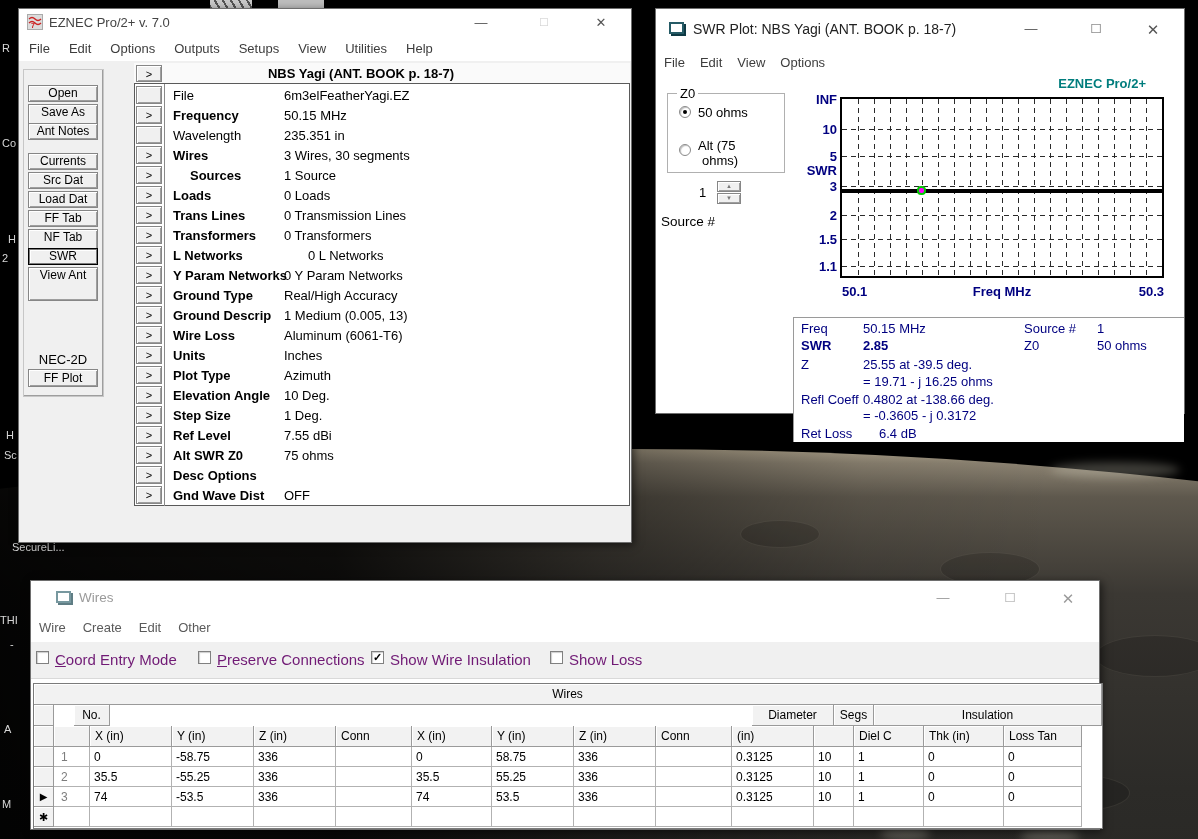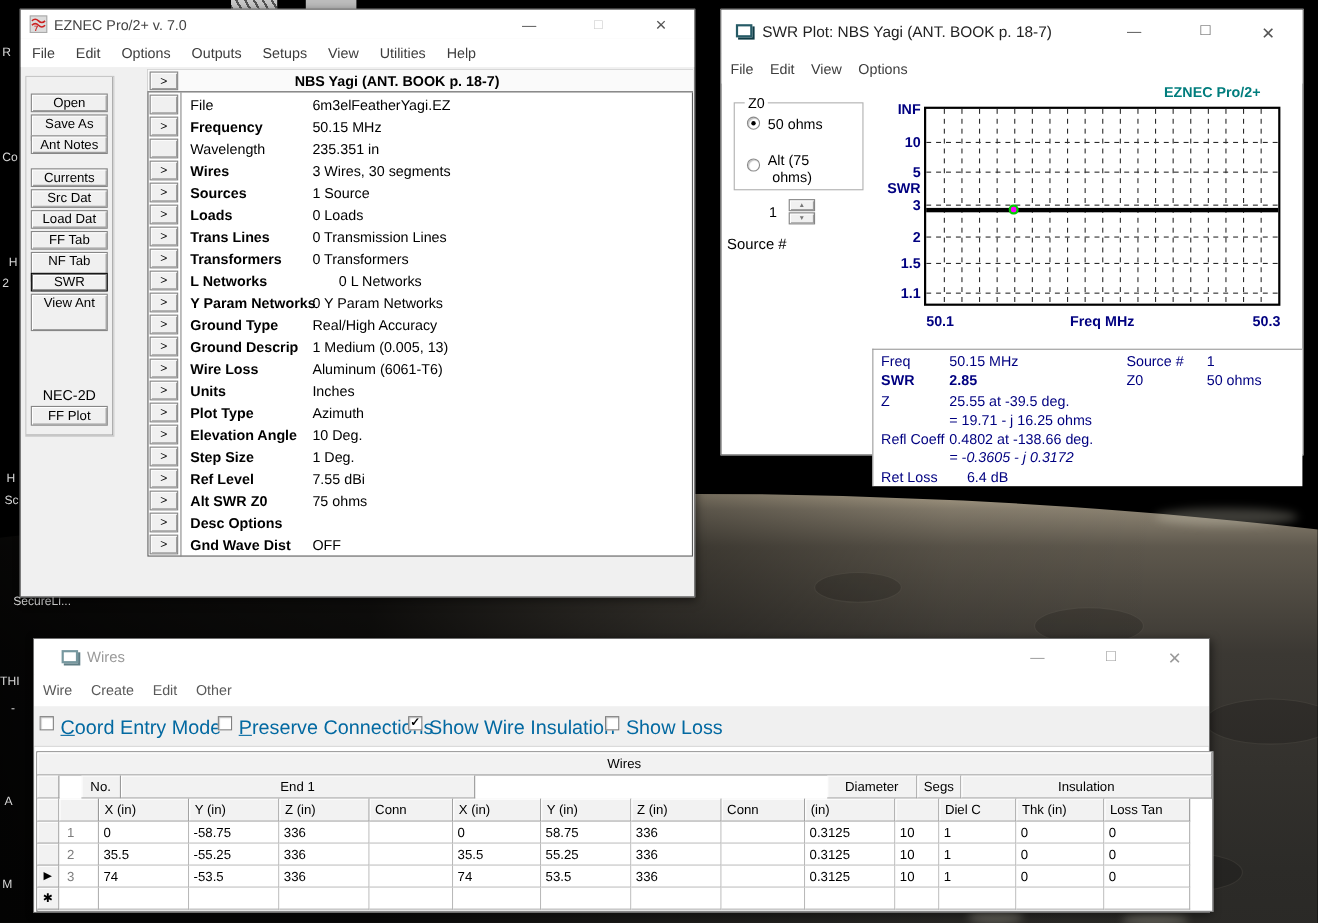--- a/index.html
+++ b/index.html
@@ -17,21 +17,21 @@
   .rowbtn{line-height:16px;font-size:11px;}
   .tbl-label{position:absolute;font-size:13px;color:#000;white-space:nowrap;}
   .bold{font-weight:bold;}
   .navy{color:#000080;}
   .vgrid{position:absolute;width:1px;background-image:linear-gradient(to bottom,#2b2b2b 55%,transparent 55%);background-size:1px 9px;}
   .hgrid{position:absolute;height:1px;background-image:linear-gradient(to right,#2b2b2b 55%,transparent 55%);background-size:9px 1px;}
   .groupbox{position:absolute;border:1px solid #b0b0b0;box-shadow:inset 1px 1px 0 #fff;}
   .radio{position:absolute;width:12px;height:12px;border-radius:50%;background:#fff;border:1px solid #8a8a8a;box-shadow:inset 1px 1px 1px rgba(0,0,0,.25);}
   .radio .dot{position:absolute;left:3px;top:3px;width:4px;height:4px;border-radius:50%;background:#000;}
   .cbx{position:absolute;width:13px;height:13px;background:#fff;border:1px solid #808080;box-shadow:inset 1px 1px 1px rgba(0,0,0,.2);font-size:11px;font-weight:bold;line-height:11px;text-align:center;color:#000;}
-  .small-lab{position:absolute;font-size:18px;color:#0369a1;white-space:nowrap;text-align:right;}
+  .small-lab{position:absolute;font-size:15px;color:#701a75;white-space:nowrap;text-align:right;}
   .hcell{position:absolute;background:#f2f2f2;border-right:1px solid #9a9a9a;border-bottom:1px solid #9a9a9a;box-shadow:inset 1px 1px 0 #fff;font-size:12px;color:#000;text-align:center;overflow:hidden;white-space:nowrap;}
   .dcell{position:absolute;background:#fff;border-right:1px solid #b2b2b2;border-bottom:1px solid #b2b2b2;font-size:12px;color:#000;padding-left:4px;overflow:hidden;white-space:nowrap;}
   .frag{position:absolute;color:#d8d8d8;font-size:11px;white-space:nowrap;z-index:2;}
   .crater{position:absolute;border-radius:50%;background:rgba(0,0,0,0.14);border:1px solid rgba(205,195,175,0.10);}
   .spot{position:absolute;border-radius:50%;background:rgba(220,214,198,0.28);filter:blur(4px);}
 </style>
 </head>
 <body>
 
 <div id="screen">
@@ -121,21 +121,21 @@
       <div class="abs btn3d rowbtn" style="left: 117px; top: 97px; width: 26px; height: 18px;">&gt;</div>
       <div class="abs tbl-label bold" style="left: 154px; top: 99px;">Frequency</div>
       <div class="abs tbl-label" style="left: 265px; top: 99px;">50.15 MHz</div>
       <div class="abs btn3d rowbtn" style="left: 117px; top: 117px; width: 26px; height: 18px;"></div>
       <div class="abs tbl-label" style="left: 154px; top: 119px;">Wavelength</div>
       <div class="abs tbl-label" style="left: 265px; top: 119px;">235.351 in</div>
       <div class="abs btn3d rowbtn" style="left: 117px; top: 137px; width: 26px; height: 18px;">&gt;</div>
       <div class="abs tbl-label bold" style="left: 154px; top: 139px;">Wires</div>
       <div class="abs tbl-label" style="left: 265px; top: 139px;">3 Wires, 30 segments</div>
       <div class="abs btn3d rowbtn" style="left: 117px; top: 157px; width: 26px; height: 18px;">&gt;</div>
-      <div class="abs tbl-label bold" style="left: 154px; top: 159px;">Sources</div>
+      <div class="abs tbl-label bold" style="left: 171px; top: 159px;">Sources</div>
       <div class="abs tbl-label" style="left: 265px; top: 159px;">1 Source</div>
       <div class="abs btn3d rowbtn" style="left: 117px; top: 177px; width: 26px; height: 18px;">&gt;</div>
       <div class="abs tbl-label bold" style="left: 154px; top: 179px;">Loads</div>
       <div class="abs tbl-label" style="left: 265px; top: 179px;">0 Loads</div>
       <div class="abs btn3d rowbtn" style="left: 117px; top: 197px; width: 26px; height: 18px;">&gt;</div>
       <div class="abs tbl-label bold" style="left: 154px; top: 199px;">Trans Lines</div>
       <div class="abs tbl-label" style="left: 265px; top: 199px;">0 Transmission Lines</div>
       <div class="abs btn3d rowbtn" style="left: 117px; top: 217px; width: 26px; height: 18px;">&gt;</div>
       <div class="abs tbl-label bold" style="left: 154px; top: 219px;">Transformers</div>
       <div class="abs tbl-label" style="left: 265px; top: 219px;">0 Transformers</div>
@@ -258,21 +258,21 @@
       <div class="abs tbl-label bold navy" style="left: 458px; top: 275px; width: 50px; height: 14px; text-align: right;">50.3</div>
       <div class="abs tbl-label navy" style="left: 145px; top: 312px;">Freq</div>
       <div class="abs tbl-label navy" style="left: 207px; top: 312px;">50.15 MHz</div>
       <div class="abs tbl-label navy bold" style="left: 145px; top: 329px;">SWR</div>
       <div class="abs tbl-label navy bold" style="left: 207px; top: 329px;">2.85</div>
       <div class="abs tbl-label navy" style="left: 145px; top: 348px;">Z</div>
       <div class="abs tbl-label navy" style="left: 207px; top: 348px;">25.55 at -39.5 deg.</div>
       <div class="abs tbl-label navy" style="left: 207px; top: 365px;">= 19.71 - j 16.25 ohms</div>
       <div class="abs tbl-label navy" style="left: 145px; top: 383px;">Refl Coeff</div>
       <div class="abs tbl-label navy" style="left: 207px; top: 383px;">0.4802 at -138.66 deg.</div>
-      <div class="abs tbl-label navy" style="left: 207px; top: 399px; font-style: italic;">= -0.3605 - j 0.3172</div>
+      <div class="abs tbl-label navy" style="left: 207px; top: 399px;">= -0.3605 - j 0.3172</div>
       <div class="abs tbl-label navy" style="left: 145px; top: 417px;">Ret Loss</div>
       <div class="abs tbl-label navy" style="left: 207px; top: 417px; margin-left: 16px;">6.4 dB</div>
       <div class="abs tbl-label navy" style="left: 368px; top: 312px;">Source #</div>
       <div class="abs tbl-label navy" style="left: 441px; top: 312px;">1</div>
       <div class="abs tbl-label navy" style="left: 368px; top: 329px;">Z0</div>
       <div class="abs tbl-label navy" style="left: 441px; top: 329px;">50 ohms</div>
     </div>
 
   <div class="win" id="wires-win" style="left:30px;top:580px;width:1070px;height:250px;background:#fff;z-index:10;">
     <div class="titlebar" style="height:32px;">
@@ -296,21 +296,20 @@
       <div class="abs cbx" style="left: 167px; top: 70px; width: 13px; height: 13px;"></div>
       <div class="abs small-lab" style="left: 186px; top: 70px;"><u>P</u>reserve Connections</div>
       <div class="abs cbx" style="left: 340px; top: 70px; width: 13px; height: 13px;">✓</div>
       <div class="abs small-lab" style="left: 359px; top: 70px;">Show Wire Insulation</div>
       <div class="abs cbx" style="left: 519px; top: 70px; width: 13px; height: 13px;"></div>
       <div class="abs small-lab" style="left: 538px; top: 70px;">Show Loss</div>
       <div class="abs" style="left: 2px; top: 102px; width: 1070px; height: 146px; border: 1px solid rgb(123, 123, 123); background: rgb(255, 255, 255); position: absolute;"></div>
       <div class="abs hcell" style="left: 3px; top: 103px; width: 1068px; height: 21px; line-height: 20px;">Wires</div>
       <div class="abs hcell" style="left: 3px; top: 124px; width: 20px; height: 21px;"></div>
       <div class="abs hcell" style="left: 43px; top: 124px; width: 36px; height: 21px; line-height: 21px;">No.</div>
-      <div class="abs hcell" style="left: 79px; top: 124px; width: 322px; height: 21px; line-height: 21px;">End 1</div>
       <div class="abs hcell" style="left: 721px; top: 124px; width: 82px; height: 21px; line-height: 21px;">Diameter</div>
       <div class="abs hcell" style="left: 803px; top: 124px; width: 40px; height: 21px; line-height: 21px;">Segs</div>
       <div class="abs hcell" style="left: 843px; top: 124px; width: 228px; height: 21px; line-height: 21px;">Insulation</div>
       <div class="abs hcell" style="left: 3px; top: 145px; width: 20px; height: 21px;"></div>
       <div class="abs hcell" style="left: 23px; top: 145px; width: 36px; height: 21px;"></div>
       <div class="abs hcell" style="left: 59px; top: 145px; width: 82px; height: 21px; line-height: 21px; text-align: left; padding-left: 5px;">X (in)</div>
       <div class="abs hcell" style="left: 141px; top: 145px; width: 82px; height: 21px; line-height: 21px; text-align: left; padding-left: 5px;">Y (in)</div>
       <div class="abs hcell" style="left: 223px; top: 145px; width: 82px; height: 21px; line-height: 21px; text-align: left; padding-left: 5px;">Z (in)</div>
       <div class="abs hcell" style="left: 305px; top: 145px; width: 76px; height: 21px; line-height: 21px; text-align: left; padding-left: 5px;">Conn</div>
       <div class="abs hcell" style="left: 381px; top: 145px; width: 80px; height: 21px; line-height: 21px; text-align: left; padding-left: 5px;">X (in)</div>

